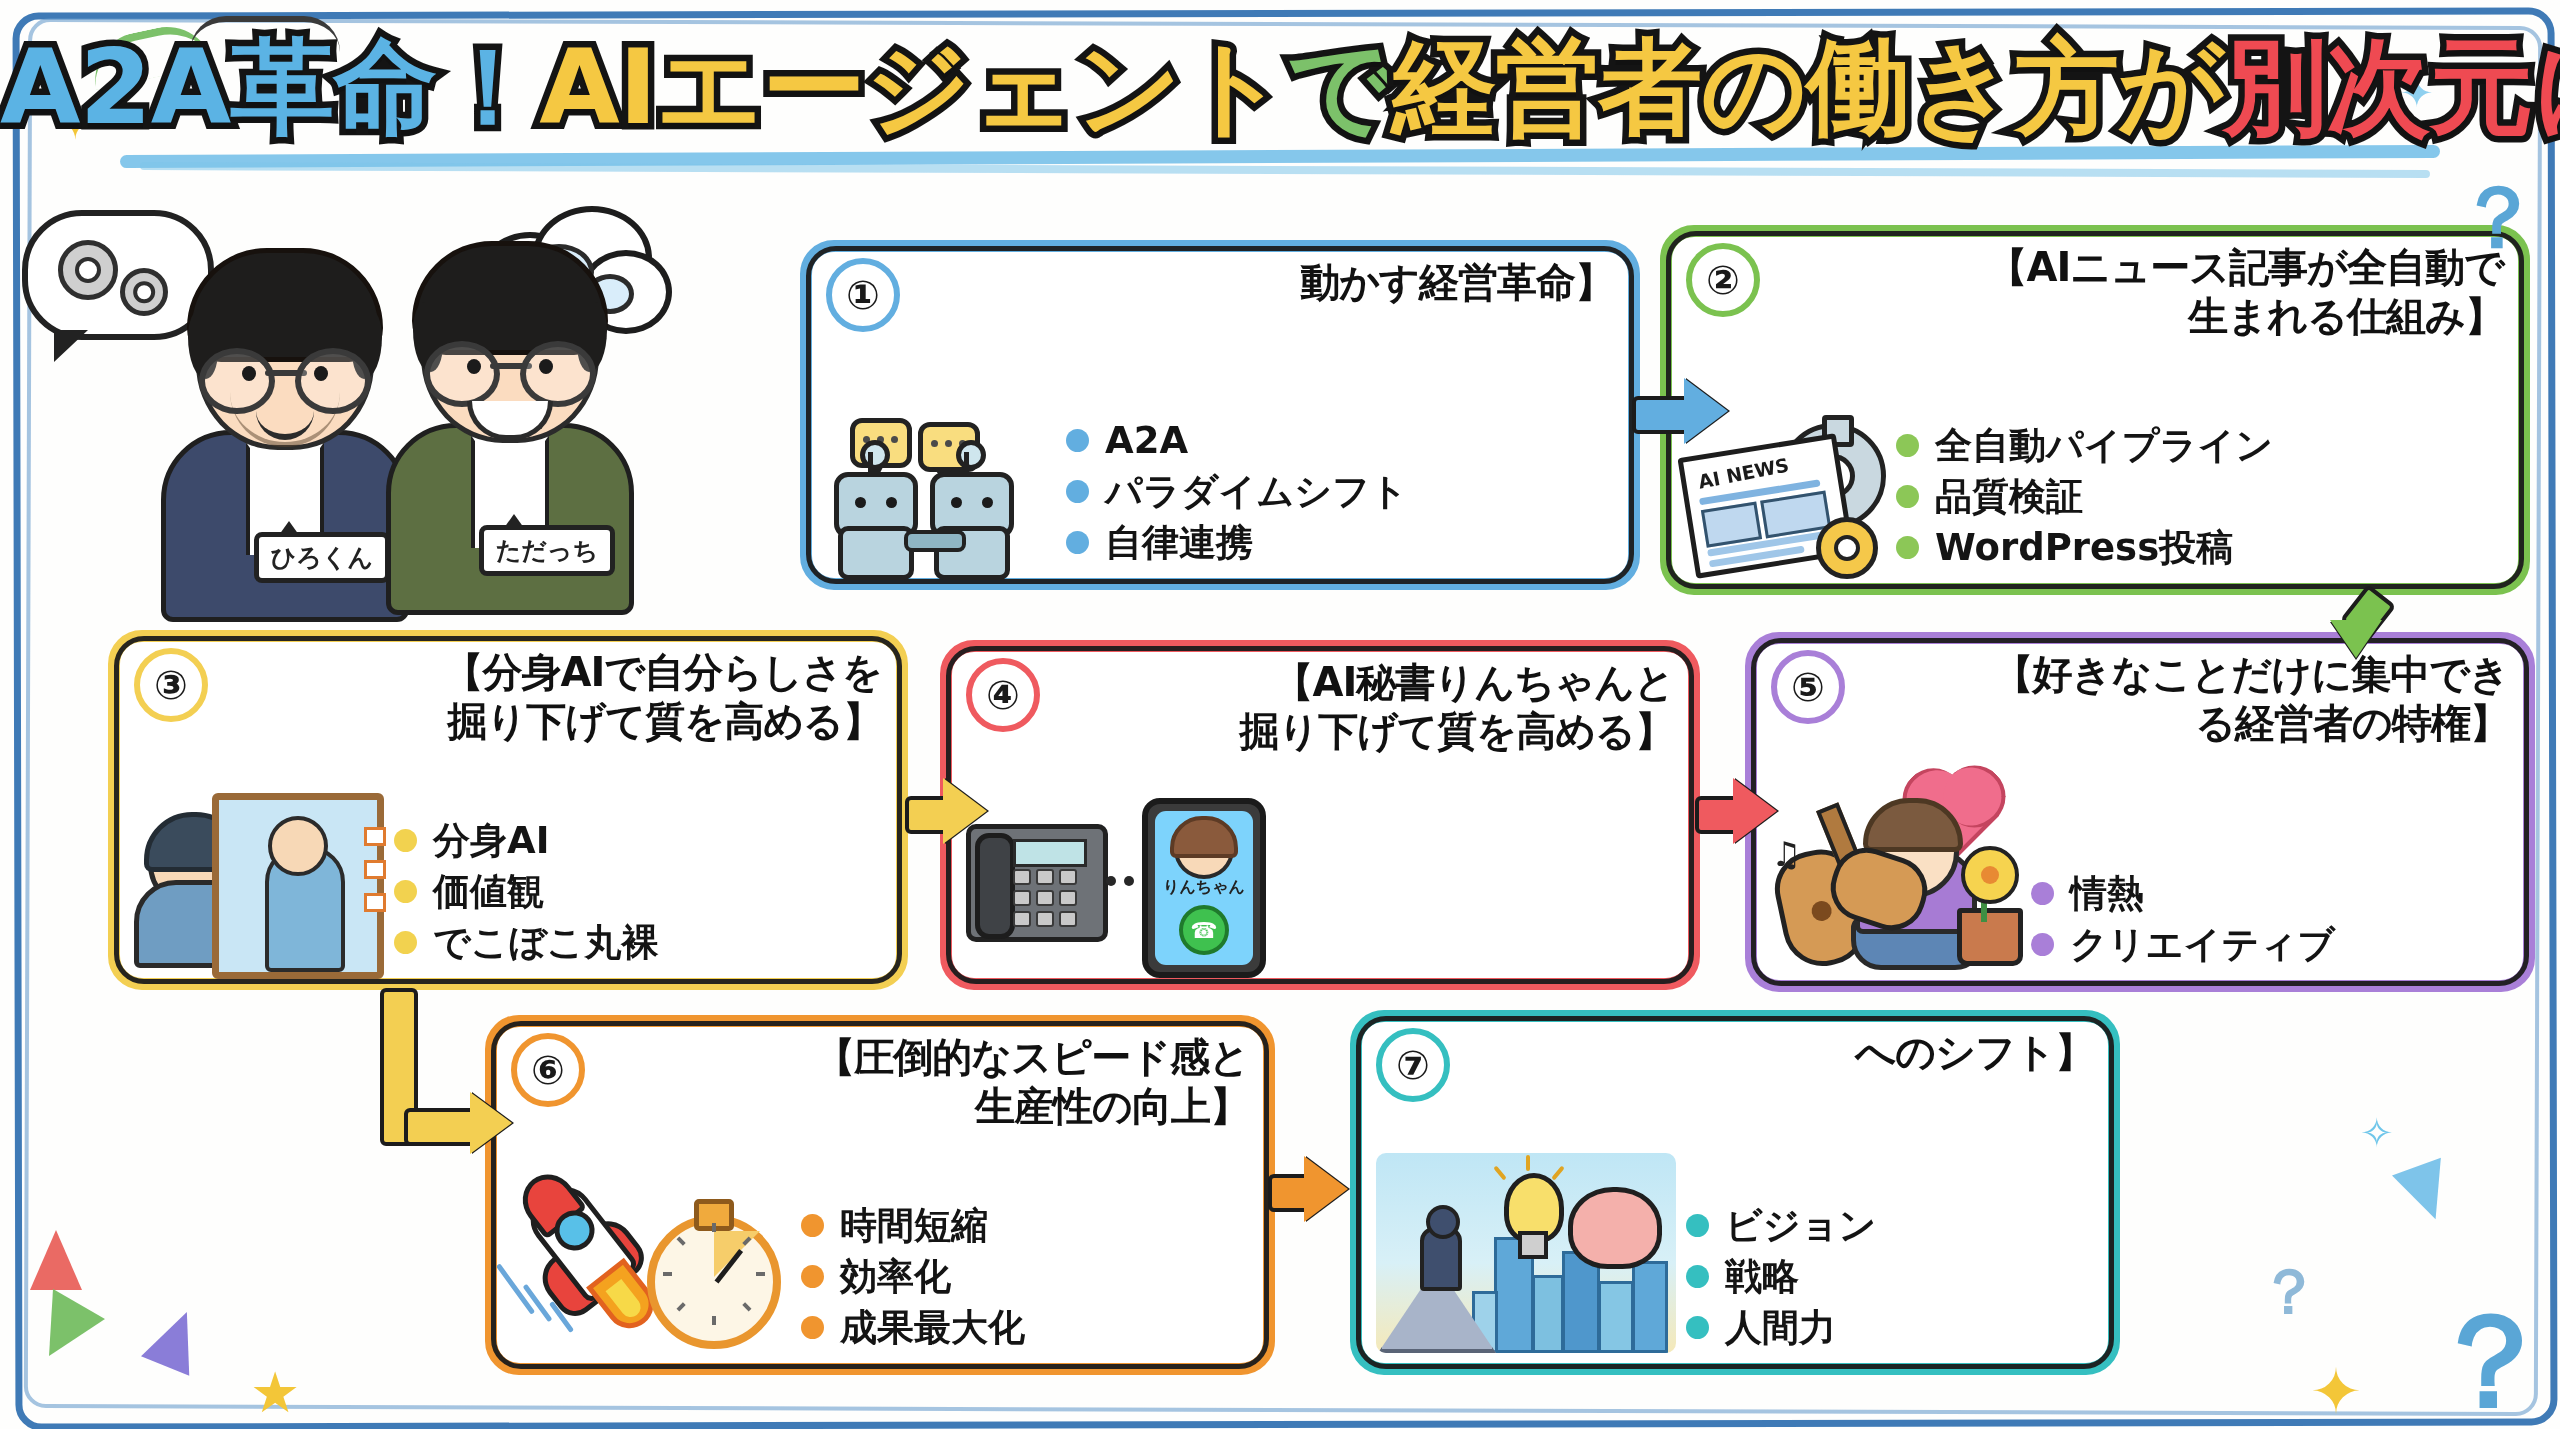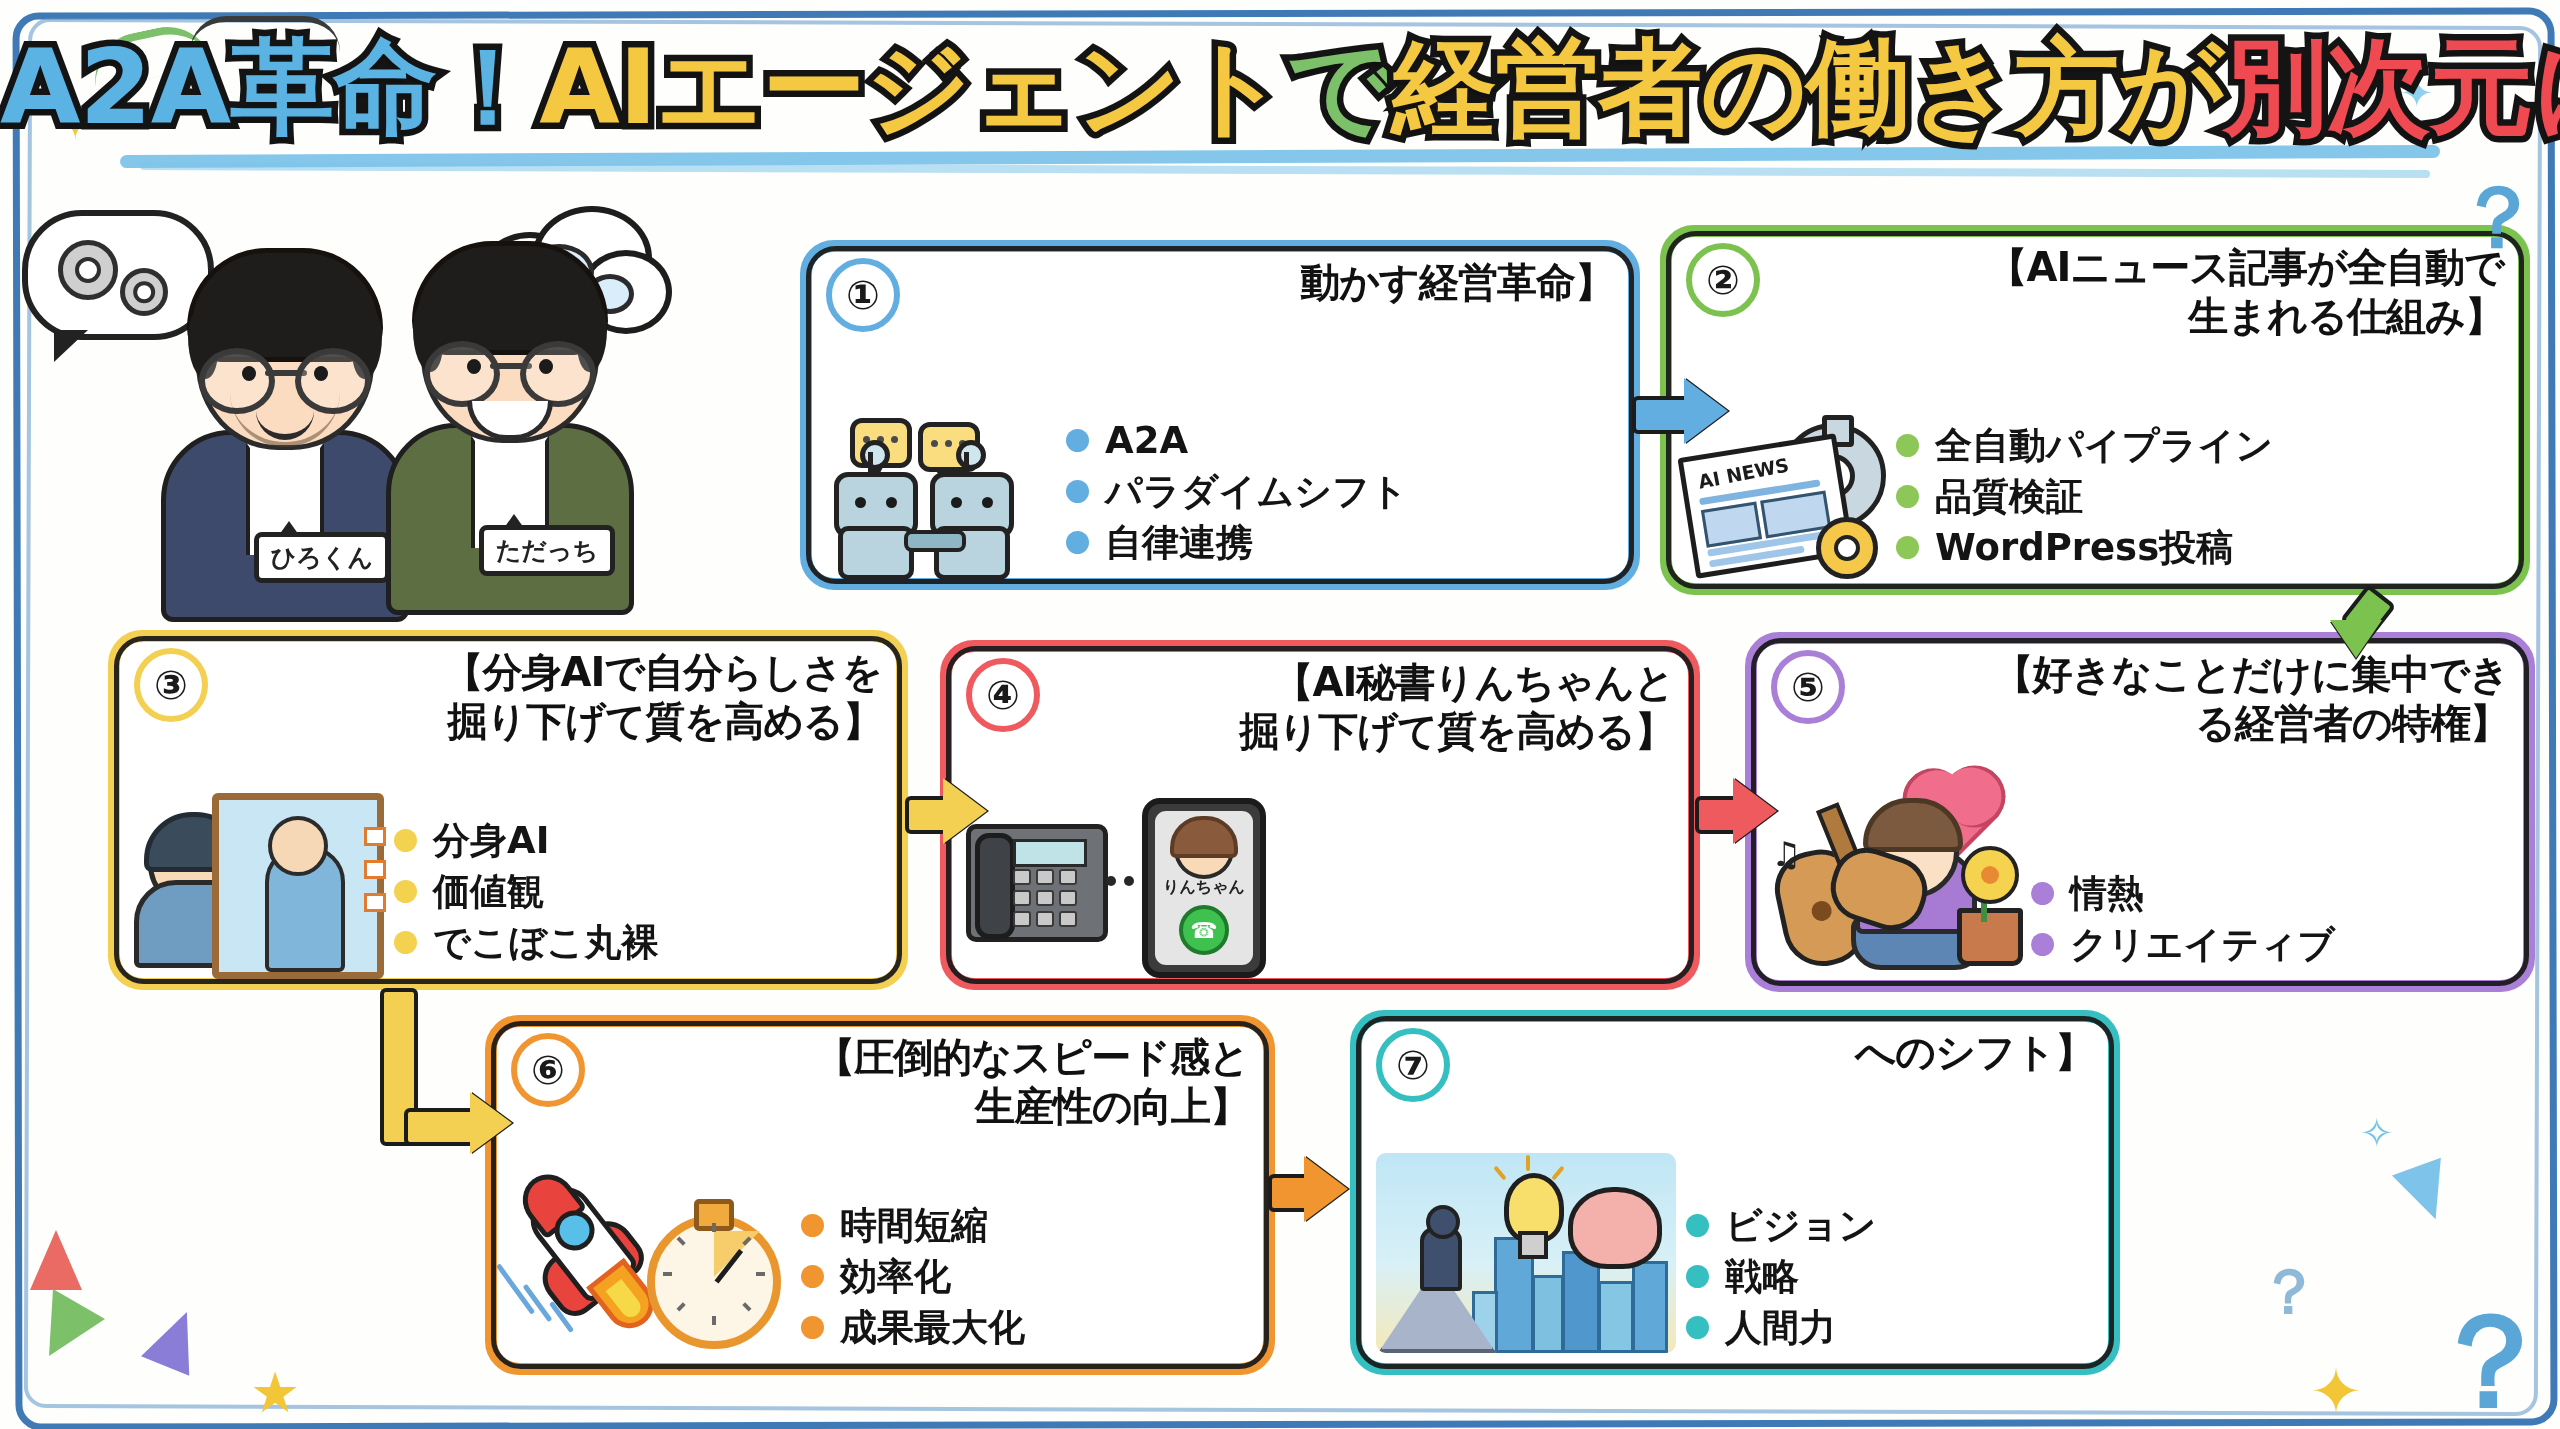--- a/index.html
+++ b/index.html
@@ -193,21 +193,21 @@
 
   .phones{position:relative;width:300px;height:170px;}
   .deskphone{position:absolute;left:0;top:26px;width:132px;height:108px;background:#6e7277;border:5px solid #212121;border-radius:10px;}
   .dp-screen{position:absolute;left:42px;top:10px;width:68px;height:22px;background:#bfe3e6;border:3px solid #2a2a2a;}
   .dp-keys{position:absolute;left:42px;top:40px;display:grid;grid-template-columns:repeat(3,18px);gap:5px;}
   .dp-keys i{display:block;height:12px;background:#c9c9c9;border:2px solid #3a3a3a;border-radius:3px;}
   .handset{position:absolute;left:4px;top:4px;width:30px;height:96px;background:#3f4246;border:5px solid #1d1d1d;border-radius:14px;}
   .dots{position:absolute;left:140px;top:78px;display:flex;gap:8px;}
   .dots i{width:10px;height:10px;background:#272727;border-radius:50%;}
   .mobile{position:absolute;right:0;top:0;width:112px;height:168px;background:#3b3b3b;border:6px solid #1b1b1b;border-radius:18px;}
-  .mb-screen{position:absolute;inset:7px;background:#e5e5e5;border-radius:11px;overflow:hidden;}
+  .mb-screen{position:absolute;inset:7px;background:#7dd3fc;border-radius:11px;overflow:hidden;}
   .mb-face{position:absolute;left:50%;transform:translateX(-50%);top:10px;width:52px;height:50px;background:#f8d9b8;border:4px solid #2a2a2a;border-radius:50%;}
   .mb-hair{position:absolute;left:50%;transform:translateX(-50%);top:5px;width:60px;height:34px;background:#8a5a3c;border:4px solid #5d3b25;border-radius:32px 32px 6px 6px;}
   .mb-name{position:absolute;left:0;right:0;top:66px;text-align:center;font-size:16px;font-weight:bold;color:#222;}
   .mb-call{position:absolute;left:50%;transform:translateX(-50%);bottom:10px;width:42px;height:42px;background:#3fc14f;border:4px solid #1f7a2c;border-radius:50%;
      display:flex;align-items:center;justify-content:center;color:#fff;font-size:22px;}
 
   .guitar-scene{position:relative;width:250px;height:190px;}
   .g-body{position:absolute;left:8px;bottom:4px;width:74px;height:106px;background:#d59a55;border:5px solid #222;border-radius:38px 38px 40px 40px;transform:rotate(-12deg);}
   .g-body:after{content:"";position:absolute;left:50%;top:46px;transform:translateX(-50%);width:20px;height:20px;background:#7b4a1e;border-radius:50%;}
   .g-neck{position:absolute;left:58px;bottom:92px;width:16px;height:66px;background:#b07a3f;border:4px solid #222;transform:rotate(-22deg);}

